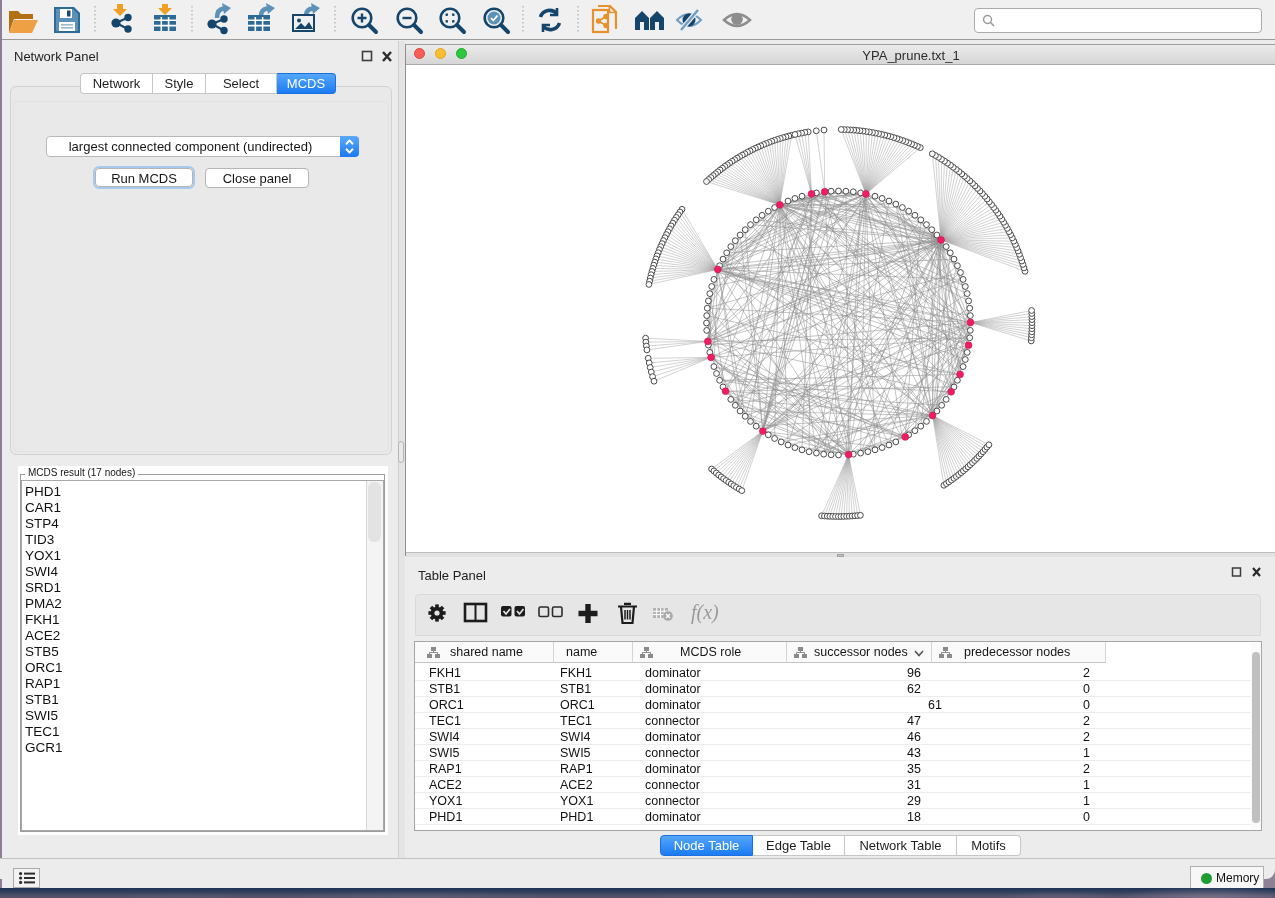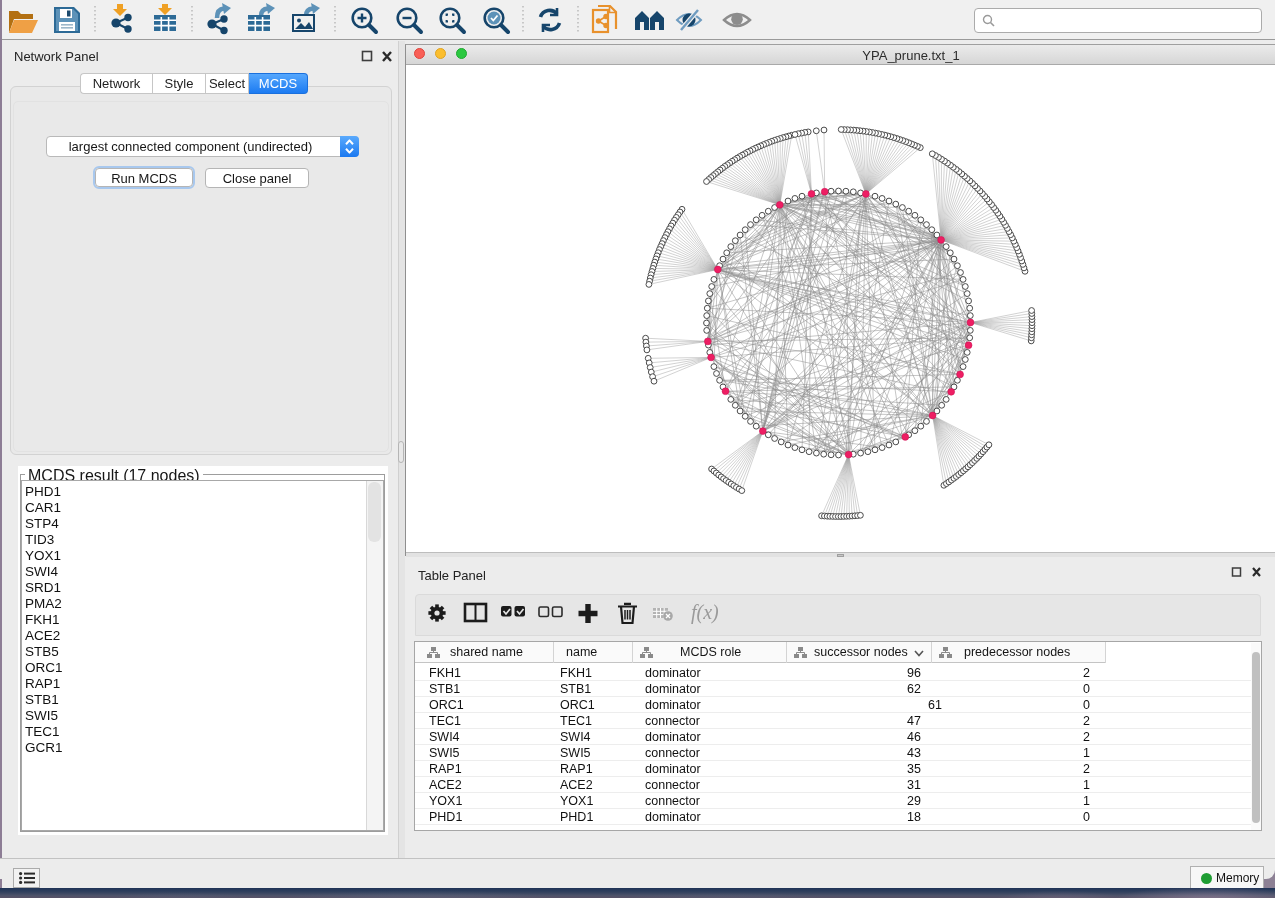--- a/index.html
+++ b/index.html
@@ -152,41 +152,41 @@
  <svg class="abs" style="left:359px;top:9px" width="32" height="13" viewBox="0 0 32 13">
    <rect x="1.5" y="1.5" width="9" height="9" fill="none" stroke="#3d3d3d" stroke-width="1.6"></rect>
    <path d="M22 2 L30 11 M30 2 L22 11" stroke="#2b2b2b" stroke-width="2.4"></path>
  </svg>
  <div class="abs" style="left:8px;top:45px;width:382px;height:369px;background:#e9e9e9;border:1px solid #d2d2d2;border-radius:6px"></div>
  <div class="abs" style="left:11px;top:60px;width:376px;height:351px;border:1px solid #e2e2e2;border-radius:5px"></div>
 
  <div class="abs" style="left:78px;top:32px;height:21px;display:flex;font-size:13px;color:#1d1d1d">
   <div style="width:72px;background:#fff;border:1px solid #c6c6c6;border-right:none;border-radius:4px 0 0 4px;text-align:center;line-height:20px">Network</div>
   <div style="width:53px;background:#fff;border:1px solid #c6c6c6;border-right:none;text-align:center;line-height:20px">Style</div>
-  <div style="width:44px;background:#fff;border:1px solid #c6c6c6;text-align:center;line-height:20px">Select</div>
+  <div style="width:72px;background:#fff;border:1px solid #c6c6c6;text-align:center;line-height:20px">Select</div>
   <div style="width:59px;background:linear-gradient(#55a7fd,#1c7bf2);border:1px solid #1a70dd;border-left:none;border-radius:0 4px 4px 0;color:#fff;text-align:center;line-height:20px">MCDS</div>
  </div>
 
  <div class="abs" style="left:44px;top:95px;width:313px;height:21px;background:#fff;border:1px solid #b9b9b9;border-radius:4px">
    <div style="position:absolute;left:0;right:24px;top:2px;text-align:center;font-size:13px;color:#161616">largest connected component (undirected)</div>
    <div style="position:absolute;right:-1px;top:-1px;width:19px;height:21px;background:linear-gradient(#5aaafd,#1b79f0);border-radius:0 4px 4px 0">
     <svg width="19" height="21" viewBox="0 0 19 21">
           <path d="M6 8.2 L9.5 4.4 L13 8.2 M6 12.8 L9.5 16.6 L13 12.8" stroke="#fff" stroke-width="2" fill="none" stroke-linejoin="round"></path>
         </svg>
    </div>
  </div>
 
  <div class="abs" style="left:91px;top:125px;width:102px;height:23px;border:2px solid #a8c8ee;border-radius:6px">
    <div style="position:absolute;inset:0;background:#fff;border:1px solid #b5b5b5;border-radius:4px;text-align:center;font-size:13px;line-height:19px;color:#161616">Run MCDS</div>
  </div>
  <div class="abs" style="left:203px;top:127px;width:104px;height:20px;background:#fff;border:1px solid #b5b5b5;border-radius:4px;text-align:center;font-size:13px;line-height:19px;color:#161616">Close panel</div>
 
  <div class="abs" style="left:16px;top:425px;width:370px;height:369px;background:#fff"></div>
  <div class="abs" style="left:18px;top:433px;width:365px;height:358px;border:1px solid #9d9d9d"></div>
- <div class="abs" style="left:23px;top:426px;padding:0 3px;background:#fff;font-size:16px;color:#161616">MCDS result (17 nodes)</div>
+ <div class="abs" style="left:23px;top:426px;padding:0 3px;background:#fff;font-size:10px;color:#161616">MCDS result (17 nodes)</div>
  <div class="abs" style="left:19px;top:439px;width:363px;height:351px;background:#fff;border:1px solid #a8a8a8"></div>
  <div class="abs" style="left:364px;top:440px;width:17px;height:349px;background:#f4f4f4;border-left:1px solid #d8d8d8"></div>
  <div class="abs" style="left:366px;top:441px;width:13px;height:60px;background:#e3e3e3;border-radius:6px"></div>
  <div class="abs" style="left:23px;top:443px;font-size:13.5px;line-height:16px;color:#111">PHD1<br>CAR1<br>STP4<br>TID3<br>YOX1<br>SWI4<br>SRD1<br>PMA2<br>FKH1<br>ACE2<br>STB5<br>ORC1<br>RAP1<br>STB1<br>SWI5<br>TEC1<br>GCR1</div>
 </div>
 
 <div class="abs" style="left:0;top:0;width:2px;height:890px;background:#8d7d95"></div>
 
 <div class="abs" style="left:398px;top:41px;width:7px;height:817px;background:#e4e4e4;border-left:1px solid #d0d0d0"></div>
 <div class="abs" style="left:400px;top:448px;width:4px;height:6px;background:#bdbdbd;border:1px solid #9a9a9a"></div>
@@ -700,20 +700,26 @@
         <span class="abs" style="left:14px;top:1px">PHD1</span>
         <span class="abs" style="left:145px;top:1px">PHD1</span>
         <span class="abs" style="left:230px;top:1px">dominator</span>
         <span class="abs" style="left:420px;top:1px;width:86px;text-align:right">18</span>
         <span class="abs" style="left:590px;top:1px;width:85px;text-align:right">0</span>
       </div>
     </div>
  <div class="abs" style="left:846px;top:85px;width:10px;height:187px;background:#fafafa"></div>
  <div class="abs" style="left:847px;top:94px;width:8px;height:171px;background:#c0c0c0;border-radius:4px"></div>
 
+ <div class="abs" style="left:255px;top:277px;height:21px;display:flex;font-size:13px;color:#1d1d1d">
+  <div style="width:93px;background:linear-gradient(#55a7fd,#1c7bf2);border:1px solid #1a70dd;border-radius:4px 0 0 4px;color:#fff;text-align:center;line-height:20px">Node Table</div>
+  <div style="width:92px;background:#fff;border:1px solid #c6c6c6;border-left:none;text-align:center;line-height:20px">Edge Table</div>
+  <div style="width:112px;background:#fff;border:1px solid #c6c6c6;border-left:none;text-align:center;line-height:20px">Network Table</div>
+  <div style="width:64px;background:#fff;border:1px solid #c6c6c6;border-left:none;border-radius:0 4px 4px 0;text-align:center;line-height:20px">Motifs</div>
+ </div>
 </div>
 
 <div class="abs" style="left:0;top:858px;width:1275px;height:21px;background:#ececec;border-top:1px solid #c2c2c2;border-bottom-right-radius:9px">
  <div class="abs" style="left:13px;top:9px;width:27px;height:20px;background:#f2f2f2;border:1px solid #ababab">
   <svg width="16" height="12" style="position:absolute;left:5px;top:3px" viewBox="0 0 16 12">
         <g fill="#2c2c2c">
           <circle cx="1.6" cy="1.6" r="1.6"></circle>
           <circle cx="1.6" cy="6" r="1.6"></circle>
           <circle cx="1.6" cy="10.4" r="1.6"></circle>
           <rect x="5" y="0.6" width="11" height="2"></rect>

